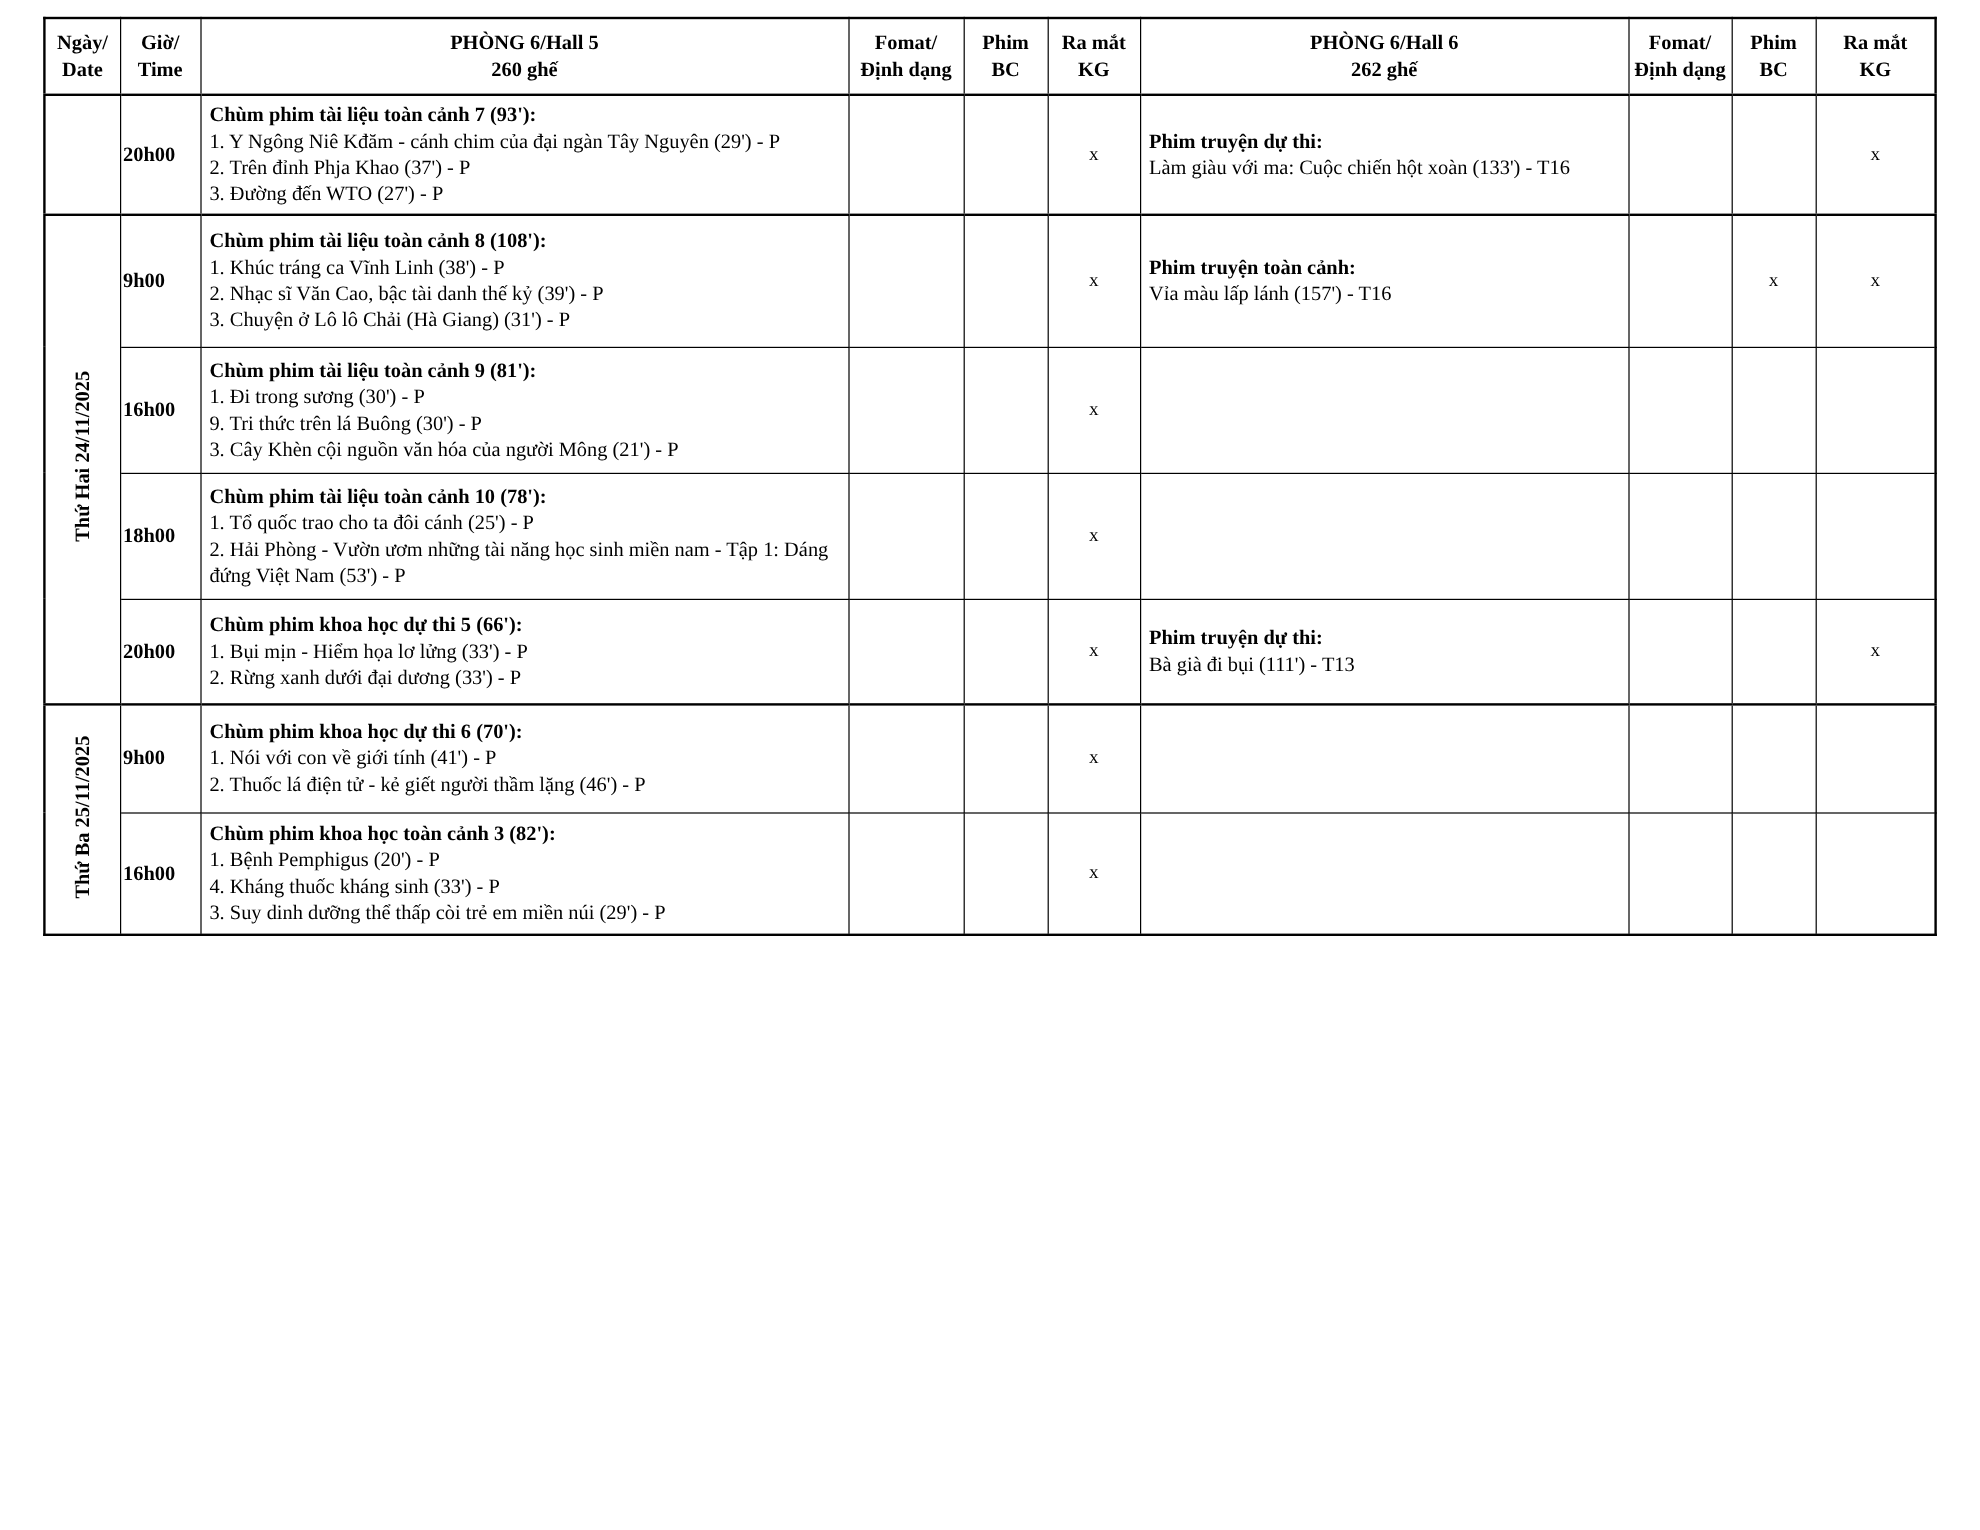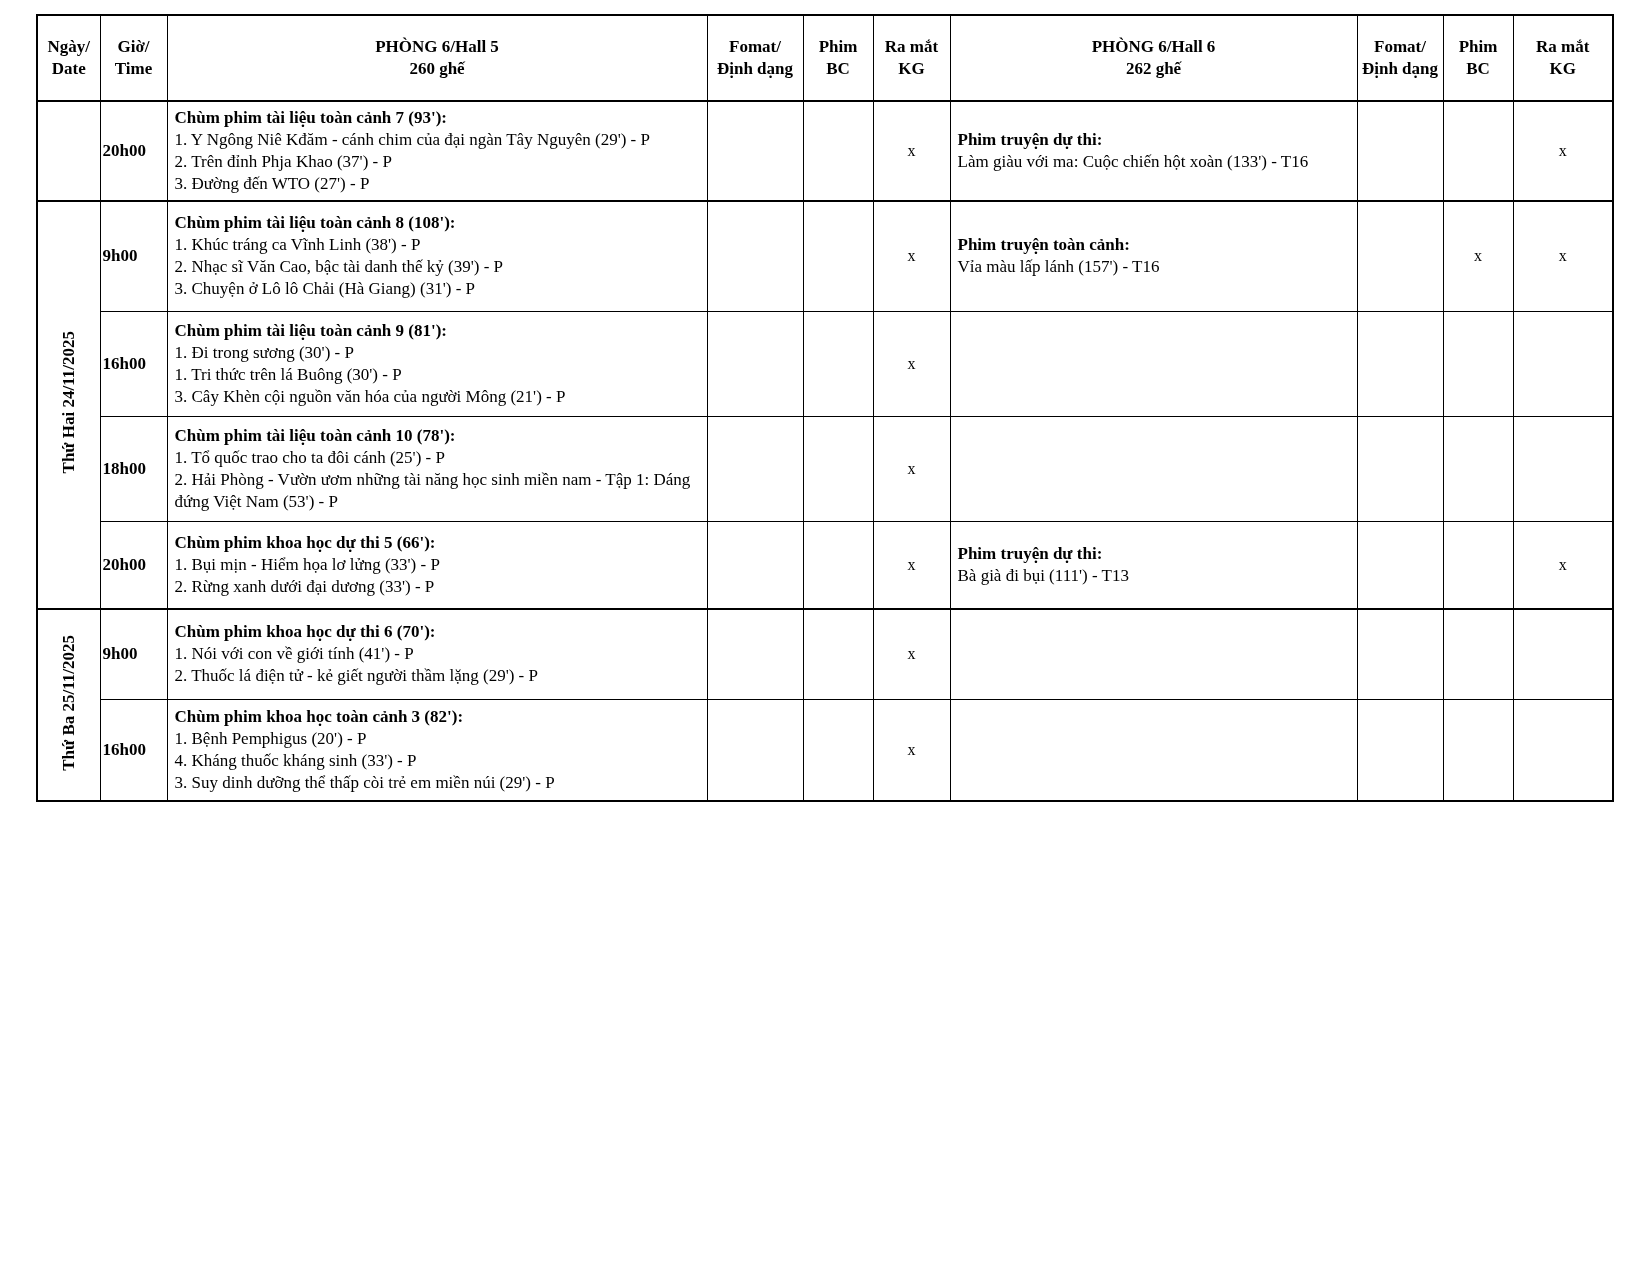--- a/index.html
+++ b/index.html
@@ -31,21 +31,21 @@
     vertical-align: middle;
     overflow: hidden;
   }
   thead th {
     font-weight: bold;
     text-align: center;
     border-bottom: 2px solid #000 !important;
     padding: 2px 2px;
     line-height: 22px;
   }
-  tr.hdr { height: 86px; }
+  tr.hdr { height: 64px; }
   tr.r0 { height: 100px; }
   tr.r1 { height: 110px; }
   tr.r2 { height: 105px; }
   tr.r3 { height: 105px; }
   tr.r4 { height: 88px; }
   tr.r5 { height: 90px; }
   tr.r6 { height: 102px; }
   tr.group-start td { border-top: 2px solid #000; }
   td.date-cell {
     text-align: center;
@@ -179,21 +179,21 @@
         </td>
         <td class="mark-cell"></td>
         <td class="mark-cell">x</td>
         <td class="mark-cell">x</td>
       </tr>
       <tr class="r2">
         <td class="time-cell">16h00</td>
         <td class="content-cell">
           <div class="prog-title">Chùm phim tài liệu toàn cảnh 9 (81'):</div>
           <div class="prog-item">1. Đi trong sương (30') - P</div>
-          <div class="prog-item">1. Tri thức trên lá Buông (30') - P</div>
+          <div class="prog-item">9. Tri thức trên lá Buông (30') - P</div>
           <div class="prog-item">3. Cây Khèn cội nguồn văn hóa của người Mông (21') - P</div>
         </td>
         <td class="mark-cell"></td>
         <td class="mark-cell"></td>
         <td class="mark-cell">x</td>
         <td class="content-cell">
           <div class="prog-title"></div>
           <div class="prog-item"></div>
         </td>
         <td class="mark-cell"></td>
@@ -238,21 +238,21 @@
         <td class="mark-cell"></td>
         <td class="mark-cell">x</td>
       </tr>
 
       <tr class="r5 group-start">
         <td class="date-cell" rowspan="2"><span class="v-text">Thứ Ba 25/11/2025</span></td>
         <td class="time-cell">9h00</td>
         <td class="content-cell">
           <div class="prog-title">Chùm phim khoa học dự thi 6 (70'):</div>
           <div class="prog-item">1. Nói với con về giới tính (41') - P</div>
-          <div class="prog-item">2. Thuốc lá điện tử - kẻ giết người thầm lặng (29') - P</div>
+          <div class="prog-item">2. Thuốc lá điện tử - kẻ giết người thầm lặng (46') - P</div>
           <div class="prog-item"></div>
         </td>
         <td class="mark-cell"></td>
         <td class="mark-cell"></td>
         <td class="mark-cell">x</td>
         <td class="content-cell">
           <div class="prog-title"></div>
           <div class="prog-item"></div>
         </td>
         <td class="mark-cell"></td>

